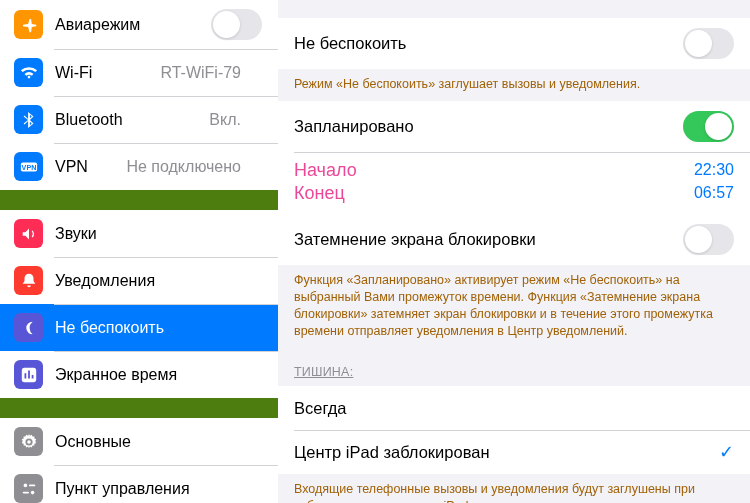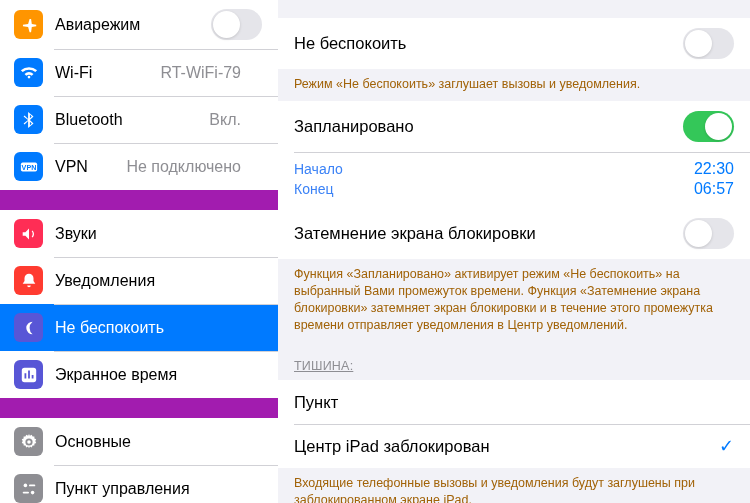--- a/index.html
+++ b/index.html
@@ -1,17 +1,17 @@
 <!DOCTYPE html>
 <html><head>
 <meta charset="utf-8">
 <style>
 * { margin: 0; padding: 0; box-sizing: border-box; font-family: -apple-system, 'Helvetica Neue', Helvetica, Arial, sans-serif; -webkit-font-smoothing: antialiased; }
 body { background: #f2f2f7; width: 750px; height: 503px; overflow: hidden; display: flex; }
-.sidebar { width: 278px; background: #a21caf; overflow-y: auto; }
+.sidebar { width: 278px; background: #4d7c0f; overflow-y: auto; }
 .main { flex: 1; background: #f2f2f7; overflow-y: auto; }
 .group { margin-bottom: 20px; }
 .group-first { margin-top: 0; }
 .row { background: #fff; display: flex; align-items: center; padding: 9px 16px 9px 14px; min-height: 44px; position: relative; }
 .row + .row::before { content: ''; position: absolute; top: 0; left: 54px; right: 0; height: 0.5px; background: #d1d1d6; }
 .row.selected { background: #007aff; }
 .row.selected .label { color: #fff; }
 .icon-box { width: 29px; height: 29px; border-radius: 6px; display: flex; align-items: center; justify-content: center; margin-right: 12px; flex-shrink: 0; }
 .icon-box svg { width: 18px; height: 18px; fill: #fff; }
 .label { font-size: 16px; color: #000; flex: 1; }
@@ -25,21 +25,21 @@
 .drow + .drow::before { content: ''; position: absolute; top: 0; left: 16px; right: 0; height: 0.5px; background: #d1d1d6; }
 .dlabel { font-size: 16.5px; color: #000; flex: 1; }
 .check { color: #007aff; font-size: 18px; }
 .footnote { font-size: 12.5px; color: #a16207; padding: 7px 16px 8px; line-height: 1.35; }
 .header-text { font-size: 12.5px; color: #8e8e93; padding: 18px 16px 7px; text-transform: uppercase; letter-spacing: 0.2px; text-decoration: underline; }
 .dgroup { margin-bottom: 0; }
 .stack-row { background: #fff; padding: 8px 16px 10px; position: relative; }
 .stack-row::before { content: ''; position: absolute; top: 0; left: 16px; right: 0; height: 0.5px; background: #d1d1d6; }
 .stack-line { display: flex; align-items: center; }
 .stack-line + .stack-line { margin-top: 2px; align-items: center; }
-.stack-label { font-size: 14px; color: #3b82f6; flex: 1; }
+.stack-label { font-size: 18px; color: #ec4899; flex: 1; }
 .stack-value { font-size: 16px; color: #007aff; }
 .main::-webkit-scrollbar, .sidebar::-webkit-scrollbar { width: 0; }
 </style>
 </head>
 <body>
 
 <div class="sidebar">
   <div class="group group-first" id="sg1">
       <div class="row">
         <div class="icon-box" style="background: rgb(255, 149, 0);">
@@ -165,21 +165,21 @@
     <div class="drow">
       <div class="dlabel">Затемнение экрана блокировки</div>
       <div class="toggle" id="t-dim"></div>
     </div>
     <div class="footnote">Функция «Запланировано» активирует режим «Не беспокоить» на выбранный Вами промежуток времени. Функция «Затемнение экрана блокировки» затемняет экран блокировки и в течение этого промежутка времени отправляет уведомления в Центр уведомлений.</div>
   </div>
 
   <div class="header-text">ТИШИНА:</div>
   <div class="dgroup">
     <div class="drow">
-      <div class="dlabel">Пункт</div>
+      <div class="dlabel">Всегда</div>
     </div>
     <div class="drow">
       <div class="dlabel">Центр iPad заблокирован</div>
       <div class="check">✓</div>
     </div>
   </div>
   <div class="footnote">Входящие телефонные вызовы и уведомления будут заглушены при заблокированном экране iPad.</div>
 
 </div>
 

